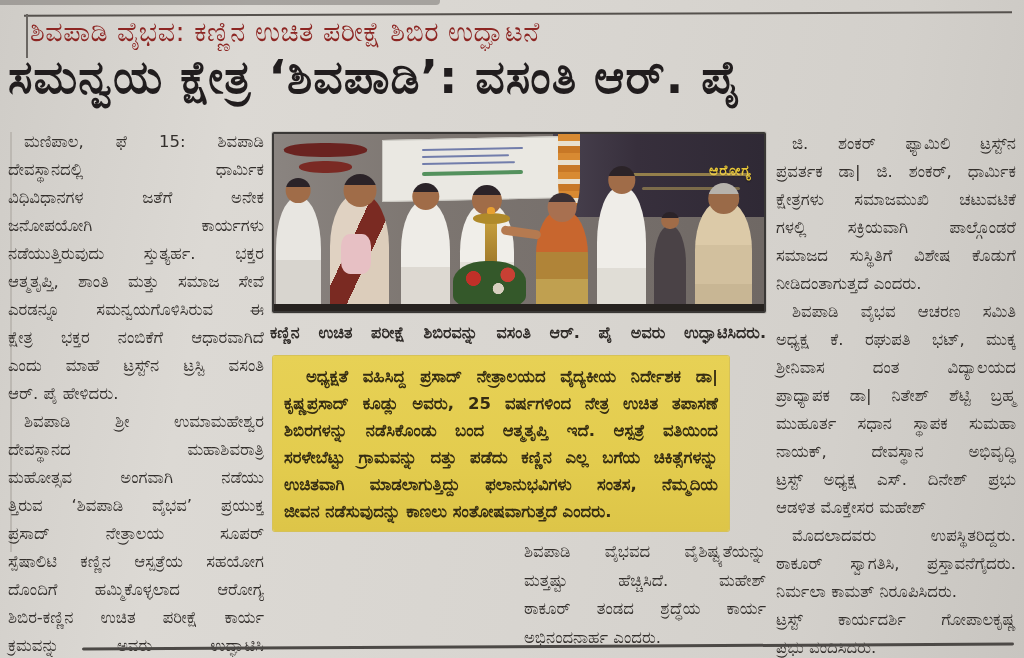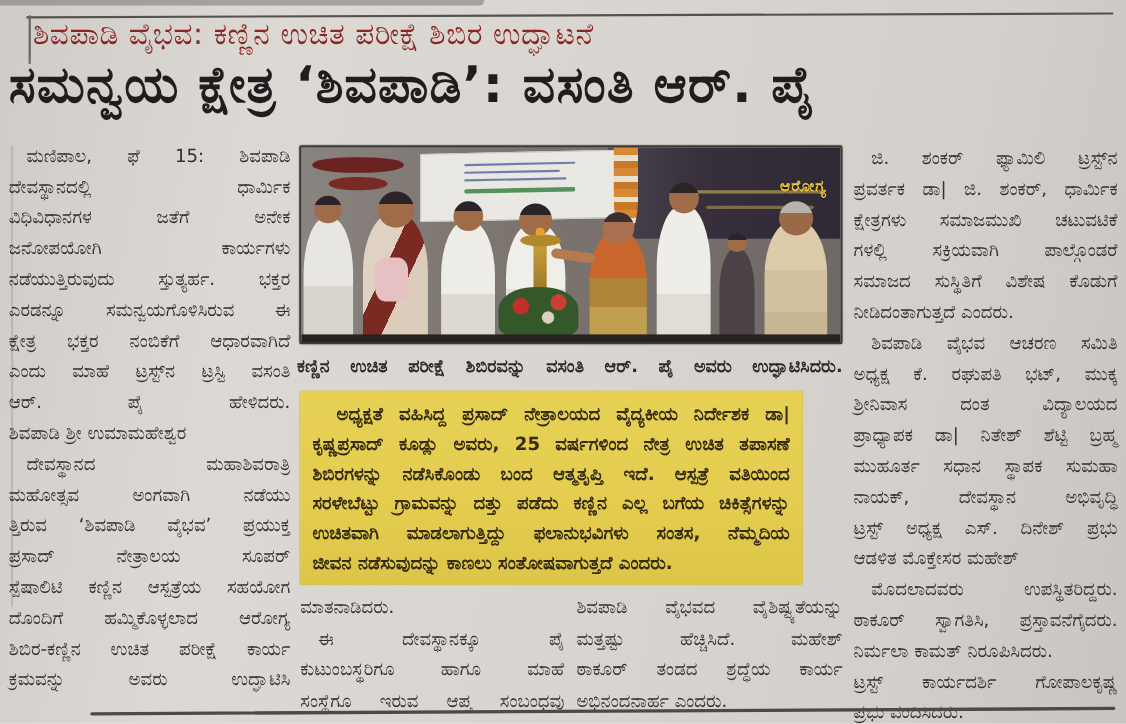--- a/index.html
+++ b/index.html
@@ -145,20 +145,21 @@
 
   <h2 class="kicker">ಶಿವಪಾಡಿ ವೈಭವ: ಕಣ್ಣಿನ ಉಚಿತ ಪರೀಕ್ಷೆ ಶಿಬಿರ ಉದ್ಘಾಟನೆ</h2>
   <h1 class="headline">ಸಮನ್ವಯ ಕ್ಷೇತ್ರ ‘ಶಿವಪಾಡಿ’: ವಸಂತಿ ಆರ್. ಪೈ</h1>
 
   <div class="col col-left">
       <div class="line">ಮಣಿಪಾಲ, ಫೆ 15: ಶಿವಪಾಡಿ</div>
       <div class="line">ದೇವಸ್ಥಾನದಲ್ಲಿ ಧಾರ್ಮಿಕ</div>
       <div class="line">ವಿಧಿವಿಧಾನಗಳ ಜತೆಗೆ ಅನೇಕ</div>
       <div class="line">ಜನೋಪಯೋಗಿ ಕಾರ್ಯಗಳು</div>
       <div class="line">ನಡೆಯುತ್ತಿರುವುದು ಸ್ತುತ್ಯರ್ಹ. ಭಕ್ತರ</div>
+      <div class="line">ಆತ್ಮತೃಪ್ತಿ, ಶಾಂತಿ ಮತ್ತು ಸಮಾಜ ಸೇವೆ</div>
       <div class="line">ಎರಡನ್ನೂ ಸಮನ್ವಯಗೊಳಿಸಿರುವ ಈ</div>
       <div class="line">ಕ್ಷೇತ್ರ ಭಕ್ತರ ನಂಬಿಕೆಗೆ ಆಧಾರವಾಗಿದೆ</div>
       <div class="line">ಎಂದು ಮಾಹೆ ಟ್ರಸ್ಟ್‌ನ ಟ್ರಸ್ಟಿ ವಸಂತಿ</div>
       <div class="line">ಆರ್. ಪೈ ಹೇಳಿದರು.</div>
       <div class="line">ಶಿವಪಾಡಿ ಶ್ರೀ ಉಮಾಮಹೇಶ್ವರ</div>
       <div class="line">ದೇವಸ್ಥಾನದ ಮಹಾಶಿವರಾತ್ರಿ</div>
       <div class="line">ಮಹೋತ್ಸವ ಅಂಗವಾಗಿ ನಡೆಯು</div>
       <div class="line">ತ್ತಿರುವ ‘ಶಿವಪಾಡಿ ವೈಭವ’ ಪ್ರಯುಕ್ತ</div>
       <div class="line">ಪ್ರಸಾದ್ ನೇತ್ರಾಲಯ ಸೂಪರ್</div>
       <div class="line">ಸ್ಪೆಷಾಲಿಟಿ ಕಣ್ಣಿನ ಆಸ್ಪತ್ರೆಯ ಸಹಯೋಗ</div>
@@ -202,26 +203,20 @@
 
   <div class="highlight">
       <div class="line">ಅಧ್ಯಕ್ಷತೆ ವಹಿಸಿದ್ದ ಪ್ರಸಾದ್ ನೇತ್ರಾಲಯದ ವೈದ್ಯಕೀಯ ನಿರ್ದೇಶಕ ಡಾ|</div>
       <div class="line">ಕೃಷ್ಣಪ್ರಸಾದ್ ಕೂಡ್ಲು ಅವರು, 25 ವರ್ಷಗಳಿಂದ ನೇತ್ರ ಉಚಿತ ತಪಾಸಣೆ</div>
       <div class="line">ಶಿಬಿರಗಳನ್ನು ನಡೆಸಿಕೊಂಡು ಬಂದ ಆತ್ಮತೃಪ್ತಿ ಇದೆ. ಆಸ್ಪತ್ರೆ ವತಿಯಿಂದ</div>
       <div class="line">ಸರಳೇಬೆಟ್ಟು ಗ್ರಾಮವನ್ನು ದತ್ತು ಪಡೆದು ಕಣ್ಣಿನ ಎಲ್ಲ ಬಗೆಯ ಚಿಕಿತ್ಸೆಗಳನ್ನು</div>
       <div class="line">ಉಚಿತವಾಗಿ ಮಾಡಲಾಗುತ್ತಿದ್ದು ಫಲಾನುಭವಿಗಳು ಸಂತಸ, ನೆಮ್ಮದಿಯ</div>
       <div class="line">ಜೀವನ ನಡೆಸುವುದನ್ನು ಕಾಣಲು ಸಂತೋಷವಾಗುತ್ತದೆ ಎಂದರು.</div>
     </div>
 
-  <div class="col col-mid-left">
-      <div class="line">ಮಾತನಾಡಿದರು.</div>
-      <div class="line">ಈ ದೇವಸ್ಥಾನಕ್ಕೂ ಪೈ</div>
-      <div class="line">ಕುಟುಂಬಸ್ಥರಿಗೂ ಹಾಗೂ ಮಾಹೆ</div>
-      <div class="line">ಸಂಸ್ಥೆಗೂ ಇರುವ ಆಪ್ತ ಸಂಬಂಧವು</div>
-    </div>
 
   <div class="col col-mid-right">
       <div class="line">ಶಿವಪಾಡಿ ವೈಭವದ ವೈಶಿಷ್ಟ್ಯತೆಯನ್ನು</div>
       <div class="line">ಮತ್ತಷ್ಟು ಹೆಚ್ಚಿಸಿದೆ. ಮಹೇಶ್</div>
       <div class="line">ಠಾಕೂರ್ ತಂಡದ ಶ್ರದ್ಧೆಯ ಕಾರ್ಯ</div>
       <div class="line">ಅಭಿನಂದನಾರ್ಹ ಎಂದರು.</div>
     </div>
 
   <div class="col col-right">
       <div class="line">ಜಿ. ಶಂಕರ್ ಫ್ಯಾಮಿಲಿ ಟ್ರಸ್ಟ್‌ನ</div>

